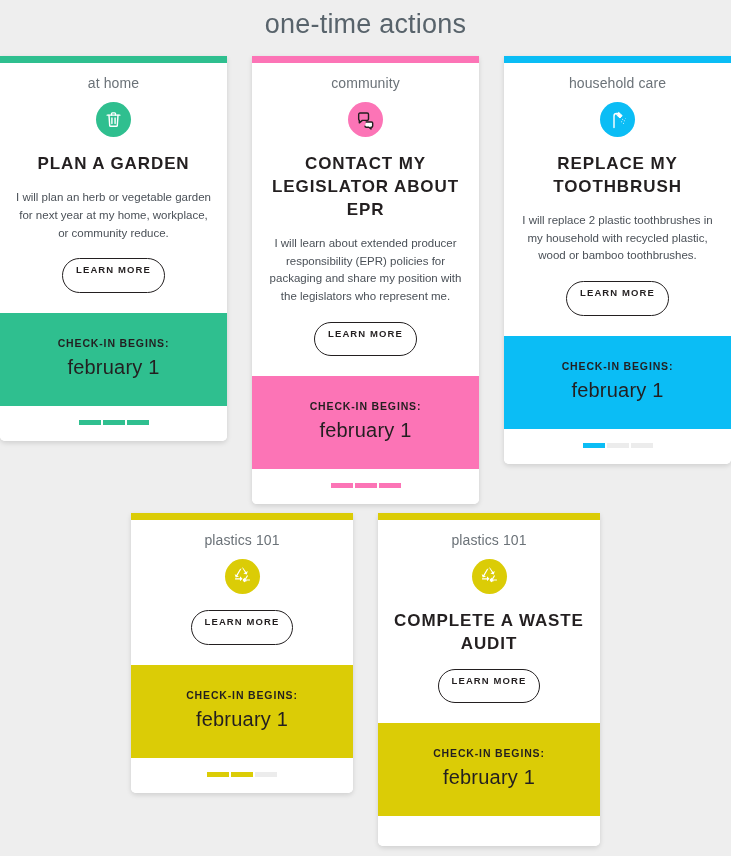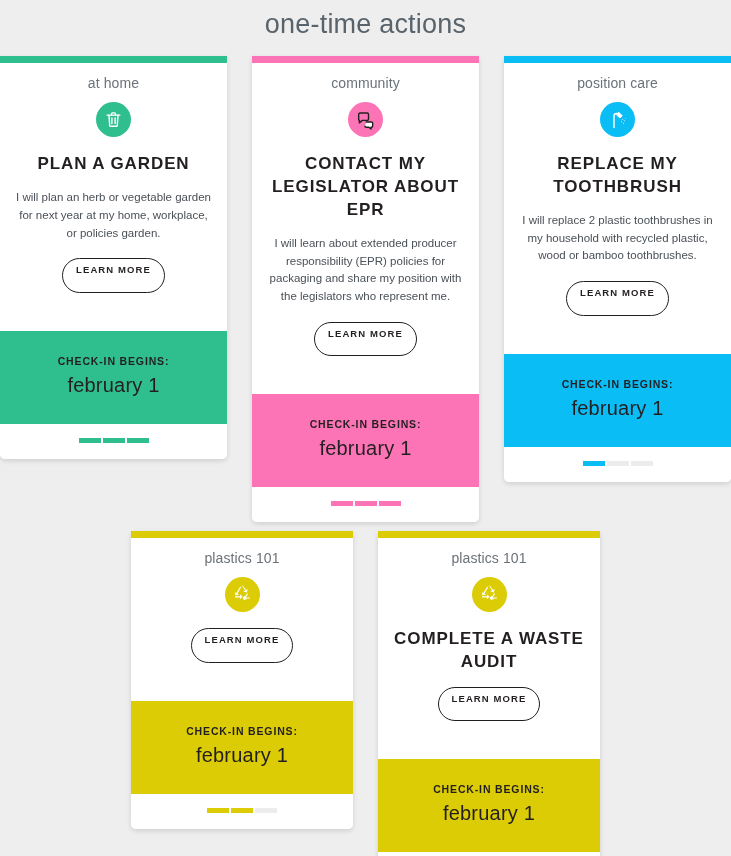--- a/index.html
+++ b/index.html
@@ -123,21 +123,20 @@
     line-height: 1;
     margin-top: auto;
   }
 
   .card-footer {
     width: 100%;
     text-align: center;
     padding: 24px 8px 28px 8px;
     box-sizing: border-box;
     flex: none;
-    margin-top: 18px;
   }
 
   .footer-label {
     font-size: 10.5px;
     font-weight: 700;
     letter-spacing: 0.85px;
     color: #231f20;
     text-transform: uppercase;
     margin-bottom: 7px;
   }
@@ -183,21 +182,21 @@
           <div class="card-category">at home</div>
           <div class="icon-circle" style="background: rgb(47, 191, 143);">
             <svg width="19" height="19" viewBox="0 0 24 24" fill="none" stroke="#ffffff" stroke-width="1.8" stroke-linecap="round" stroke-linejoin="round">
               <path d="M4 6.5h16"></path>
               <path d="M9.5 6.5V4.6a1 1 0 0 1 1-1h3a1 1 0 0 1 1 1v1.9"></path>
               <path d="M6.3 6.5l.9 13a1.2 1.2 0 0 0 1.2 1.1h7.2a1.2 1.2 0 0 0 1.2-1.1l.9-13"></path>
               <path d="M10 10v7M14 10v7"></path>
             </svg>
           </div>
           <div class="card-title">PLAN A GARDEN</div>
-          <div class="card-desc">I will plan an herb or vegetable garden for next year at my home, workplace, or policies garden.</div>
+          <div class="card-desc">I will plan an herb or vegetable garden for next year at my home, workplace, or community reduce.</div>
           <button class="learn-more">LEARN MORE</button>
         </div>
         <div class="card-footer" style="background: rgb(47, 191, 143);">
           <div class="footer-label">CHECK-IN BEGINS:</div>
           <div class="footer-date">february 1</div>
         </div>
         <div class="progress-strip">
           <span class="seg" style="background: rgb(47, 191, 143);"></span>
           <span class="seg" style="background: rgb(47, 191, 143);"></span>
           <span class="seg" style="background: rgb(47, 191, 143);"></span>
@@ -223,21 +222,21 @@
         </div>
         <div class="progress-strip">
           <span class="seg" style="background: rgb(252, 116, 182);"></span>
           <span class="seg" style="background: rgb(252, 116, 182);"></span>
           <span class="seg" style="background: rgb(252, 116, 182);"></span>
         </div>
       </div>
       <div class="card">
         <div class="card-accent" style="background: rgb(11, 189, 245);"></div>
         <div class="card-body">
-          <div class="card-category">position care</div>
+          <div class="card-category">household care</div>
           <div class="icon-circle" style="background: rgb(11, 189, 245);">
             <svg width="20" height="20" viewBox="0 0 24 24" fill="none" stroke="#ffffff" stroke-width="1.7" stroke-linecap="round" stroke-linejoin="round">
               <path d="M7.2 21V7.2a3 3 0 0 1 3-3h3.4"></path>
               <path d="M13.1 3.2l3.9 3.5-2.6 2.9-3.9-3.5z" fill="#ffffff" stroke="#ffffff" stroke-width="1.2"></path>
               <circle cx="17.6" cy="11.2" r="0.6" fill="#ffffff" stroke="none"></circle>
               <circle cx="19.6" cy="12.9" r="0.6" fill="#ffffff" stroke="none"></circle>
               <circle cx="16.4" cy="14.2" r="0.6" fill="#ffffff" stroke="none"></circle>
               <circle cx="18.7" cy="16.0" r="0.6" fill="#ffffff" stroke="none"></circle>
               <circle cx="20.8" cy="10.0" r="0.5" fill="#ffffff" stroke="none"></circle>
             </svg>

